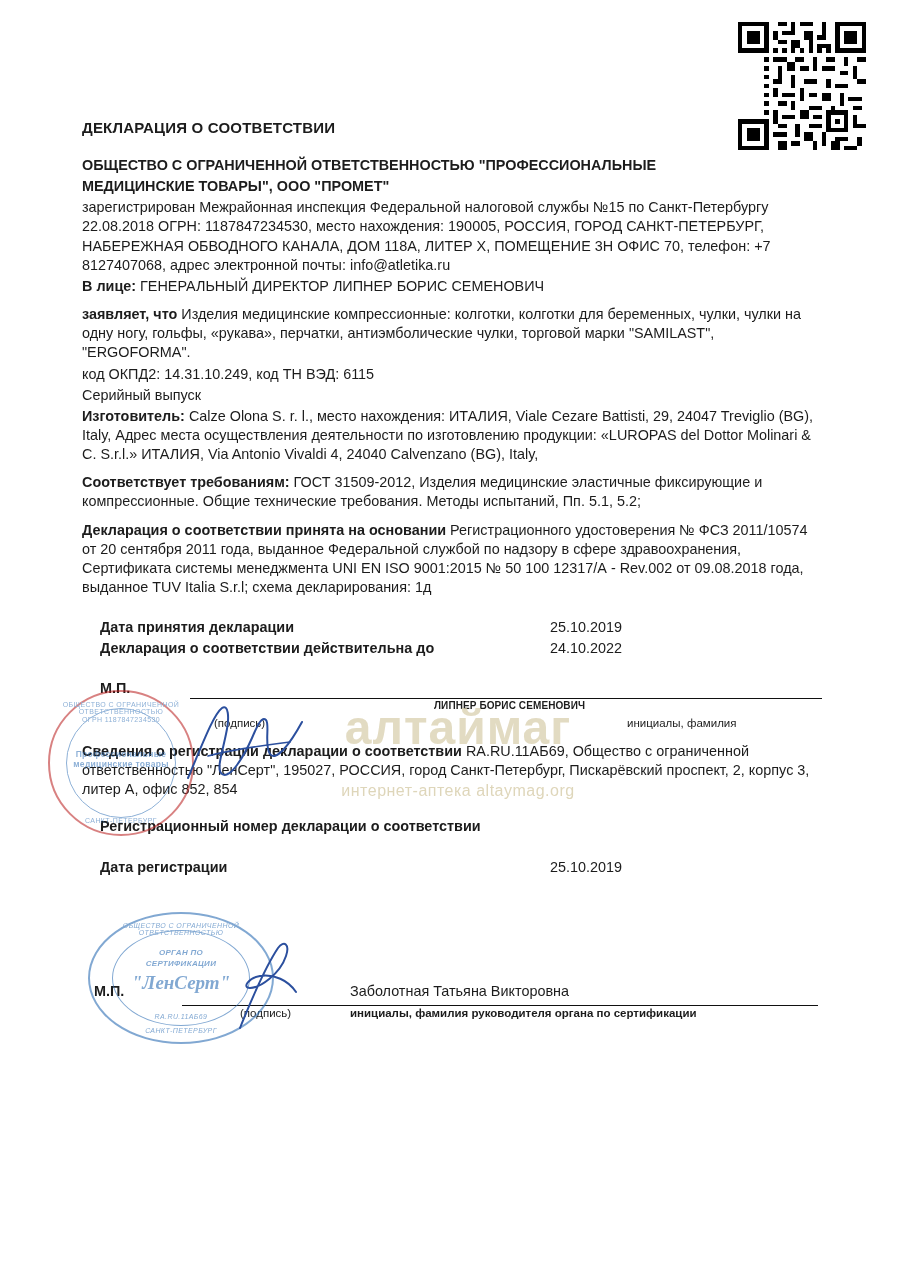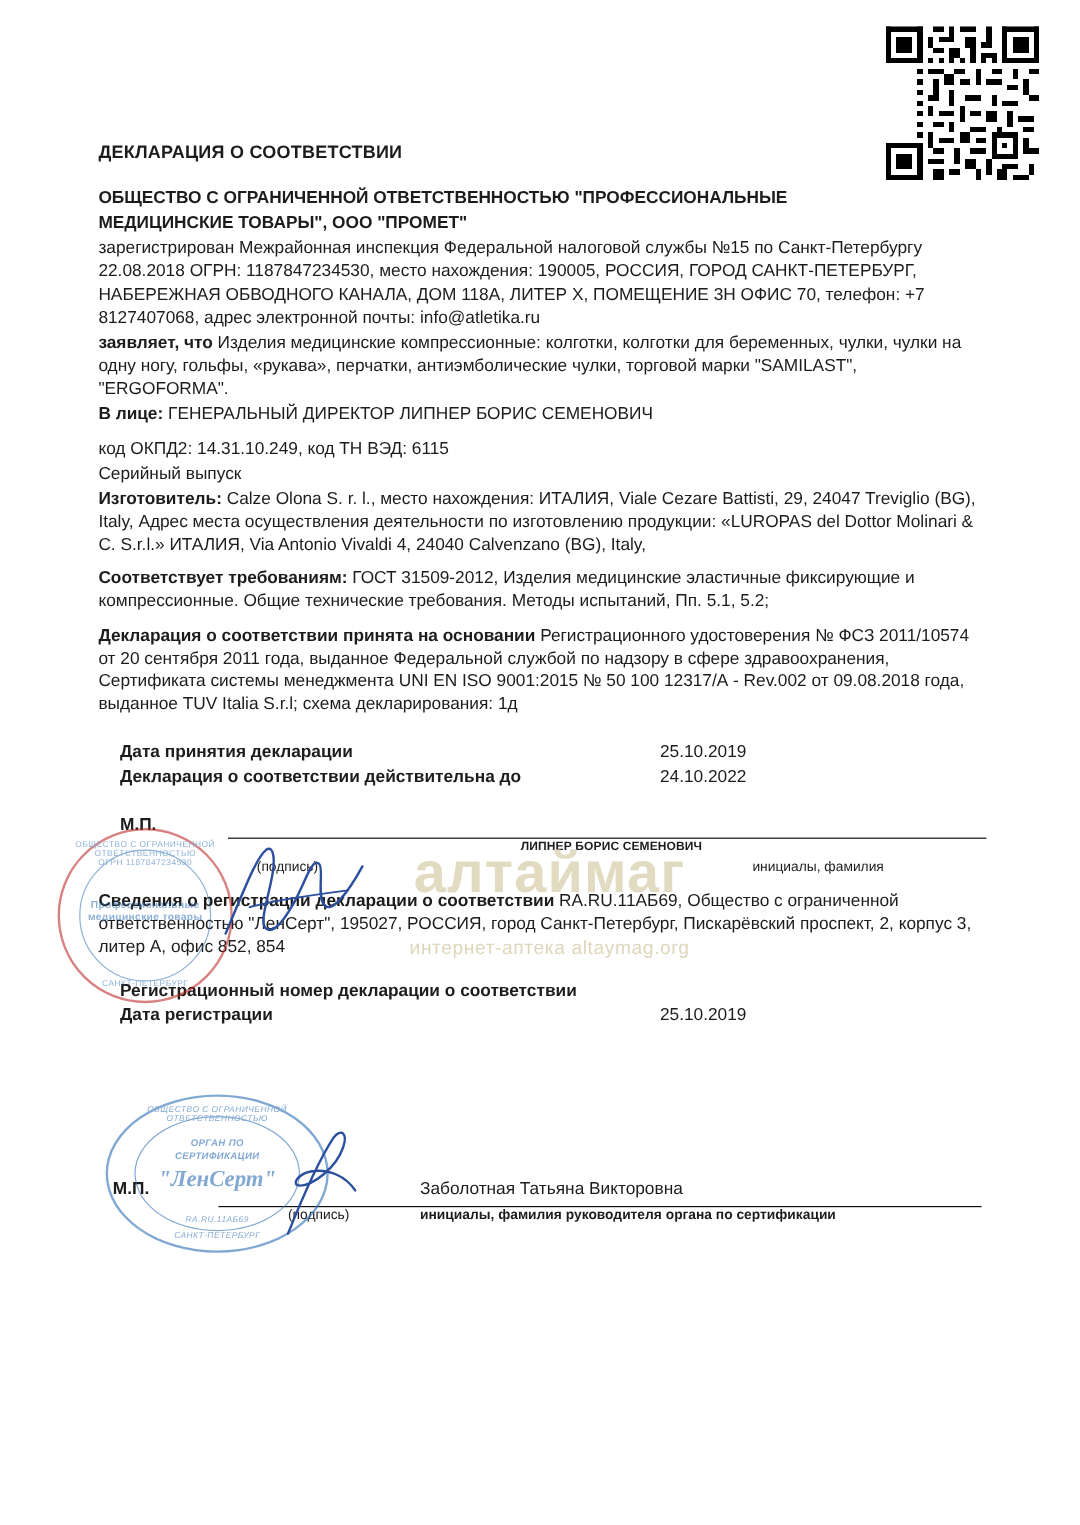--- a/index.html
+++ b/index.html
@@ -371,28 +371,28 @@
     </svg>
   </div>
 
   <div class="doc">
 
     <div class="title">ДЕКЛАРАЦИЯ О СООТВЕТСТВИИ</div>
 
     <div class="para b">ОБЩЕСТВО С ОГРАНИЧЕННОЙ ОТВЕТСТВЕННОСТЬЮ "ПРОФЕССИОНАЛЬНЫЕ</div>
     <div class="para b">МЕДИЦИНСКИЕ ТОВАРЫ", ООО "ПРОМЕТ"</div>
     <div class="para">зарегистрирован Межрайонная инспекция Федеральной налоговой службы №15 по Санкт-Петербургу 22.08.2018 ОГРН: 1187847234530, место нахождения: 190005, РОССИЯ, ГОРОД САНКТ-ПЕТЕРБУРГ, НАБЕРЕЖНАЯ ОБВОДНОГО КАНАЛА, ДОМ 118А, ЛИТЕР Х, ПОМЕЩЕНИЕ 3Н ОФИС 70, телефон: +7 8127407068, адрес электронной почты: info@atletika.ru</div>
+    <div class="para blk">
+      <span class="b">В лице:</span>
+      <span>ГЕНЕРАЛЬНЫЙ ДИРЕКТОР ЛИПНЕР БОРИС СЕМЕНОВИЧ</span>
+    </div>
+
     <div class="para">
       <span class="b">заявляет, что</span>
       <span>Изделия медицинские компрессионные: колготки, колготки для беременных, чулки, чулки на одну ногу, гольфы, «рукава», перчатки, антиэмболические чулки, торговой марки "SAMILAST", "ERGOFORMA".</span>
-    </div>
-
-    <div class="para blk">
-      <span class="b">В лице:</span>
-      <span>ГЕНЕРАЛЬНЫЙ ДИРЕКТОР ЛИПНЕР БОРИС СЕМЕНОВИЧ</span>
     </div>
     <div class="para">код ОКПД2: 14.31.10.249, код ТН ВЭД: 6115</div>
     <div class="para">Серийный выпуск</div>
 
     <div class="para blk">
       <span class="b">Изготовитель:</span>
       <span>Calze Olona S. r. l., место нахождения: ИТАЛИЯ, Viale Cezare Battisti, 29, 24047 Treviglio (BG), Italy, Адрес места осуществления деятельности по изготовлению продукции: «LUROPAS del Dottor Molinari &amp; C. S.r.l.» ИТАЛИЯ, Via Antonio Vivaldi 4, 24040 Calvenzano (BG), Italy,</span>
     </div>
 
     <div class="para blk">
@@ -429,21 +429,21 @@
 
     <div class="para reg-info">
       <span class="b">Сведения о регистрации декларации о соответствии</span>
       <span>RA.RU.11АБ69, Общество с ограниченной ответственностью "ЛенСерт", 195027, РОССИЯ, город Санкт-Петербург, Пискарёвский проспект, 2, корпус 3, литер А, офис 852, 854</span>
     </div>
 
     <div class="regnum-block">
       <div class="row tight">
         <span class="lbl">Регистрационный номер декларации о соответствии</span>
       </div>
-      <div class="row tight" style="margin-top:0">
+      <div class="row tight" style="margin-top:21px">
         <span class="lbl">Дата регистрации</span>
         <span class="val">25.10.2019</span>
       </div>
     </div>
   </div>
 
   <div class="bottom">
     <span class="mp2">М.П.</span>
     <span class="name">Заболотная Татьяна Викторовна</span>
     <span class="rule"></span>

